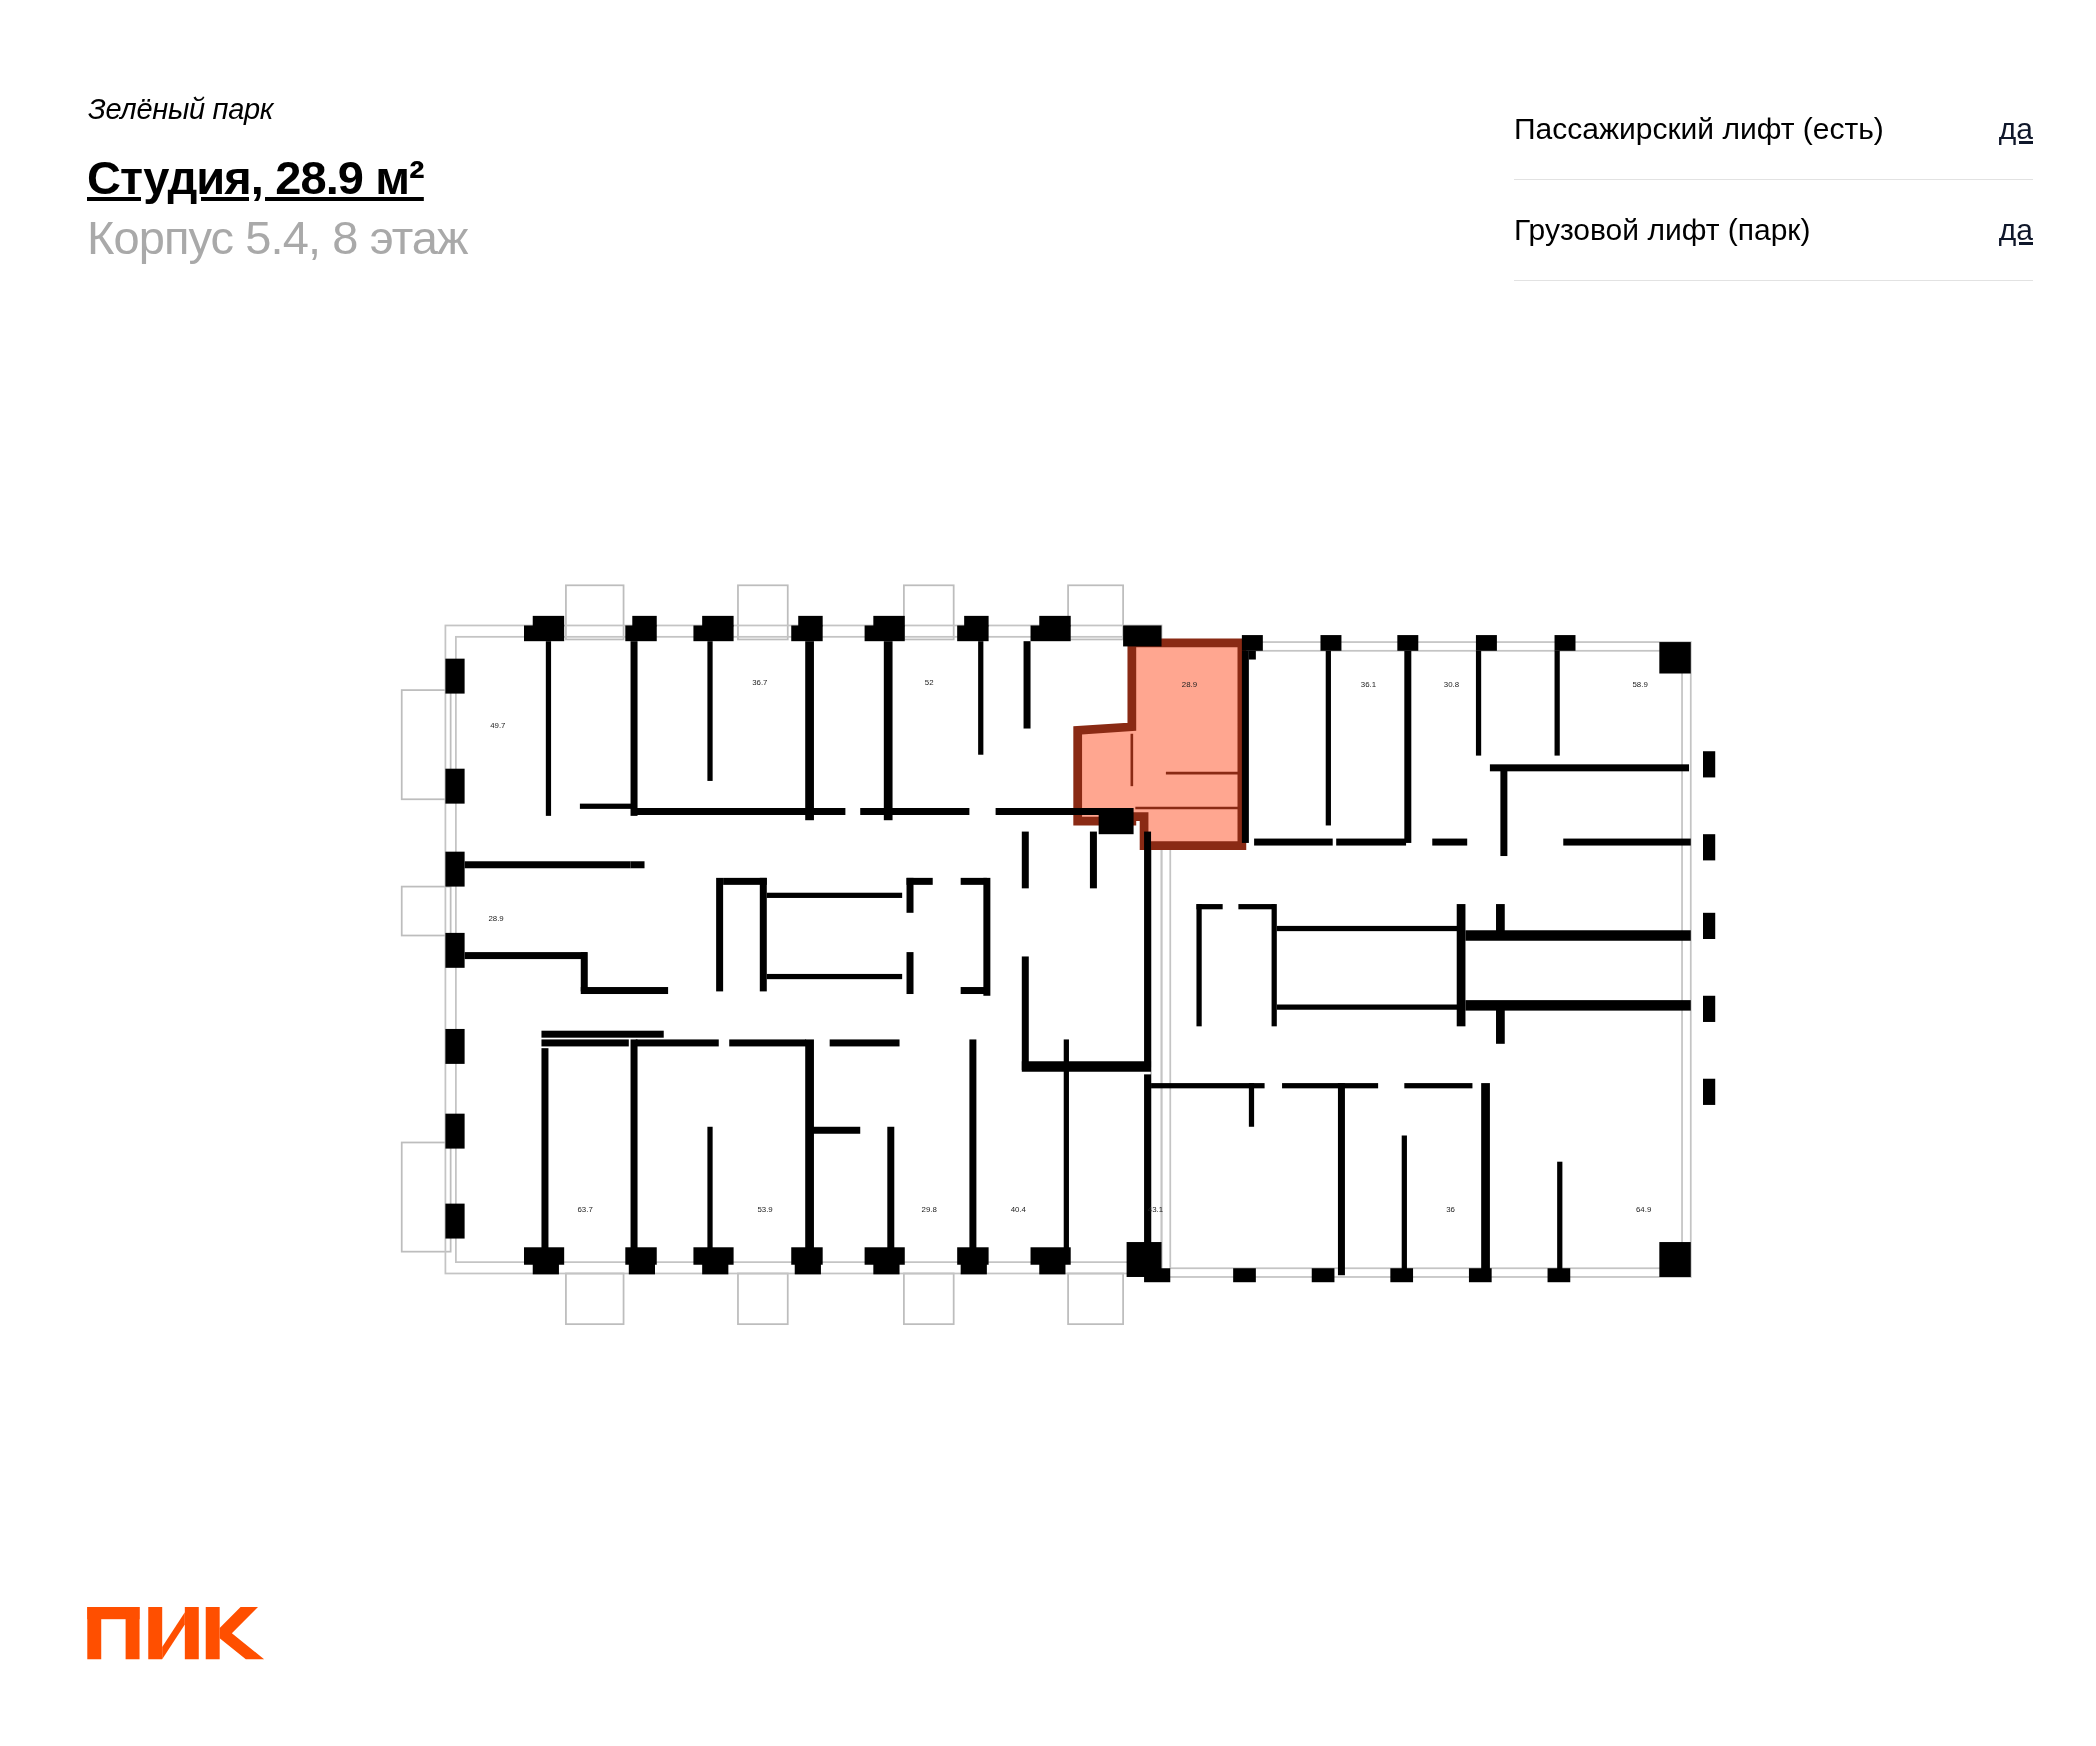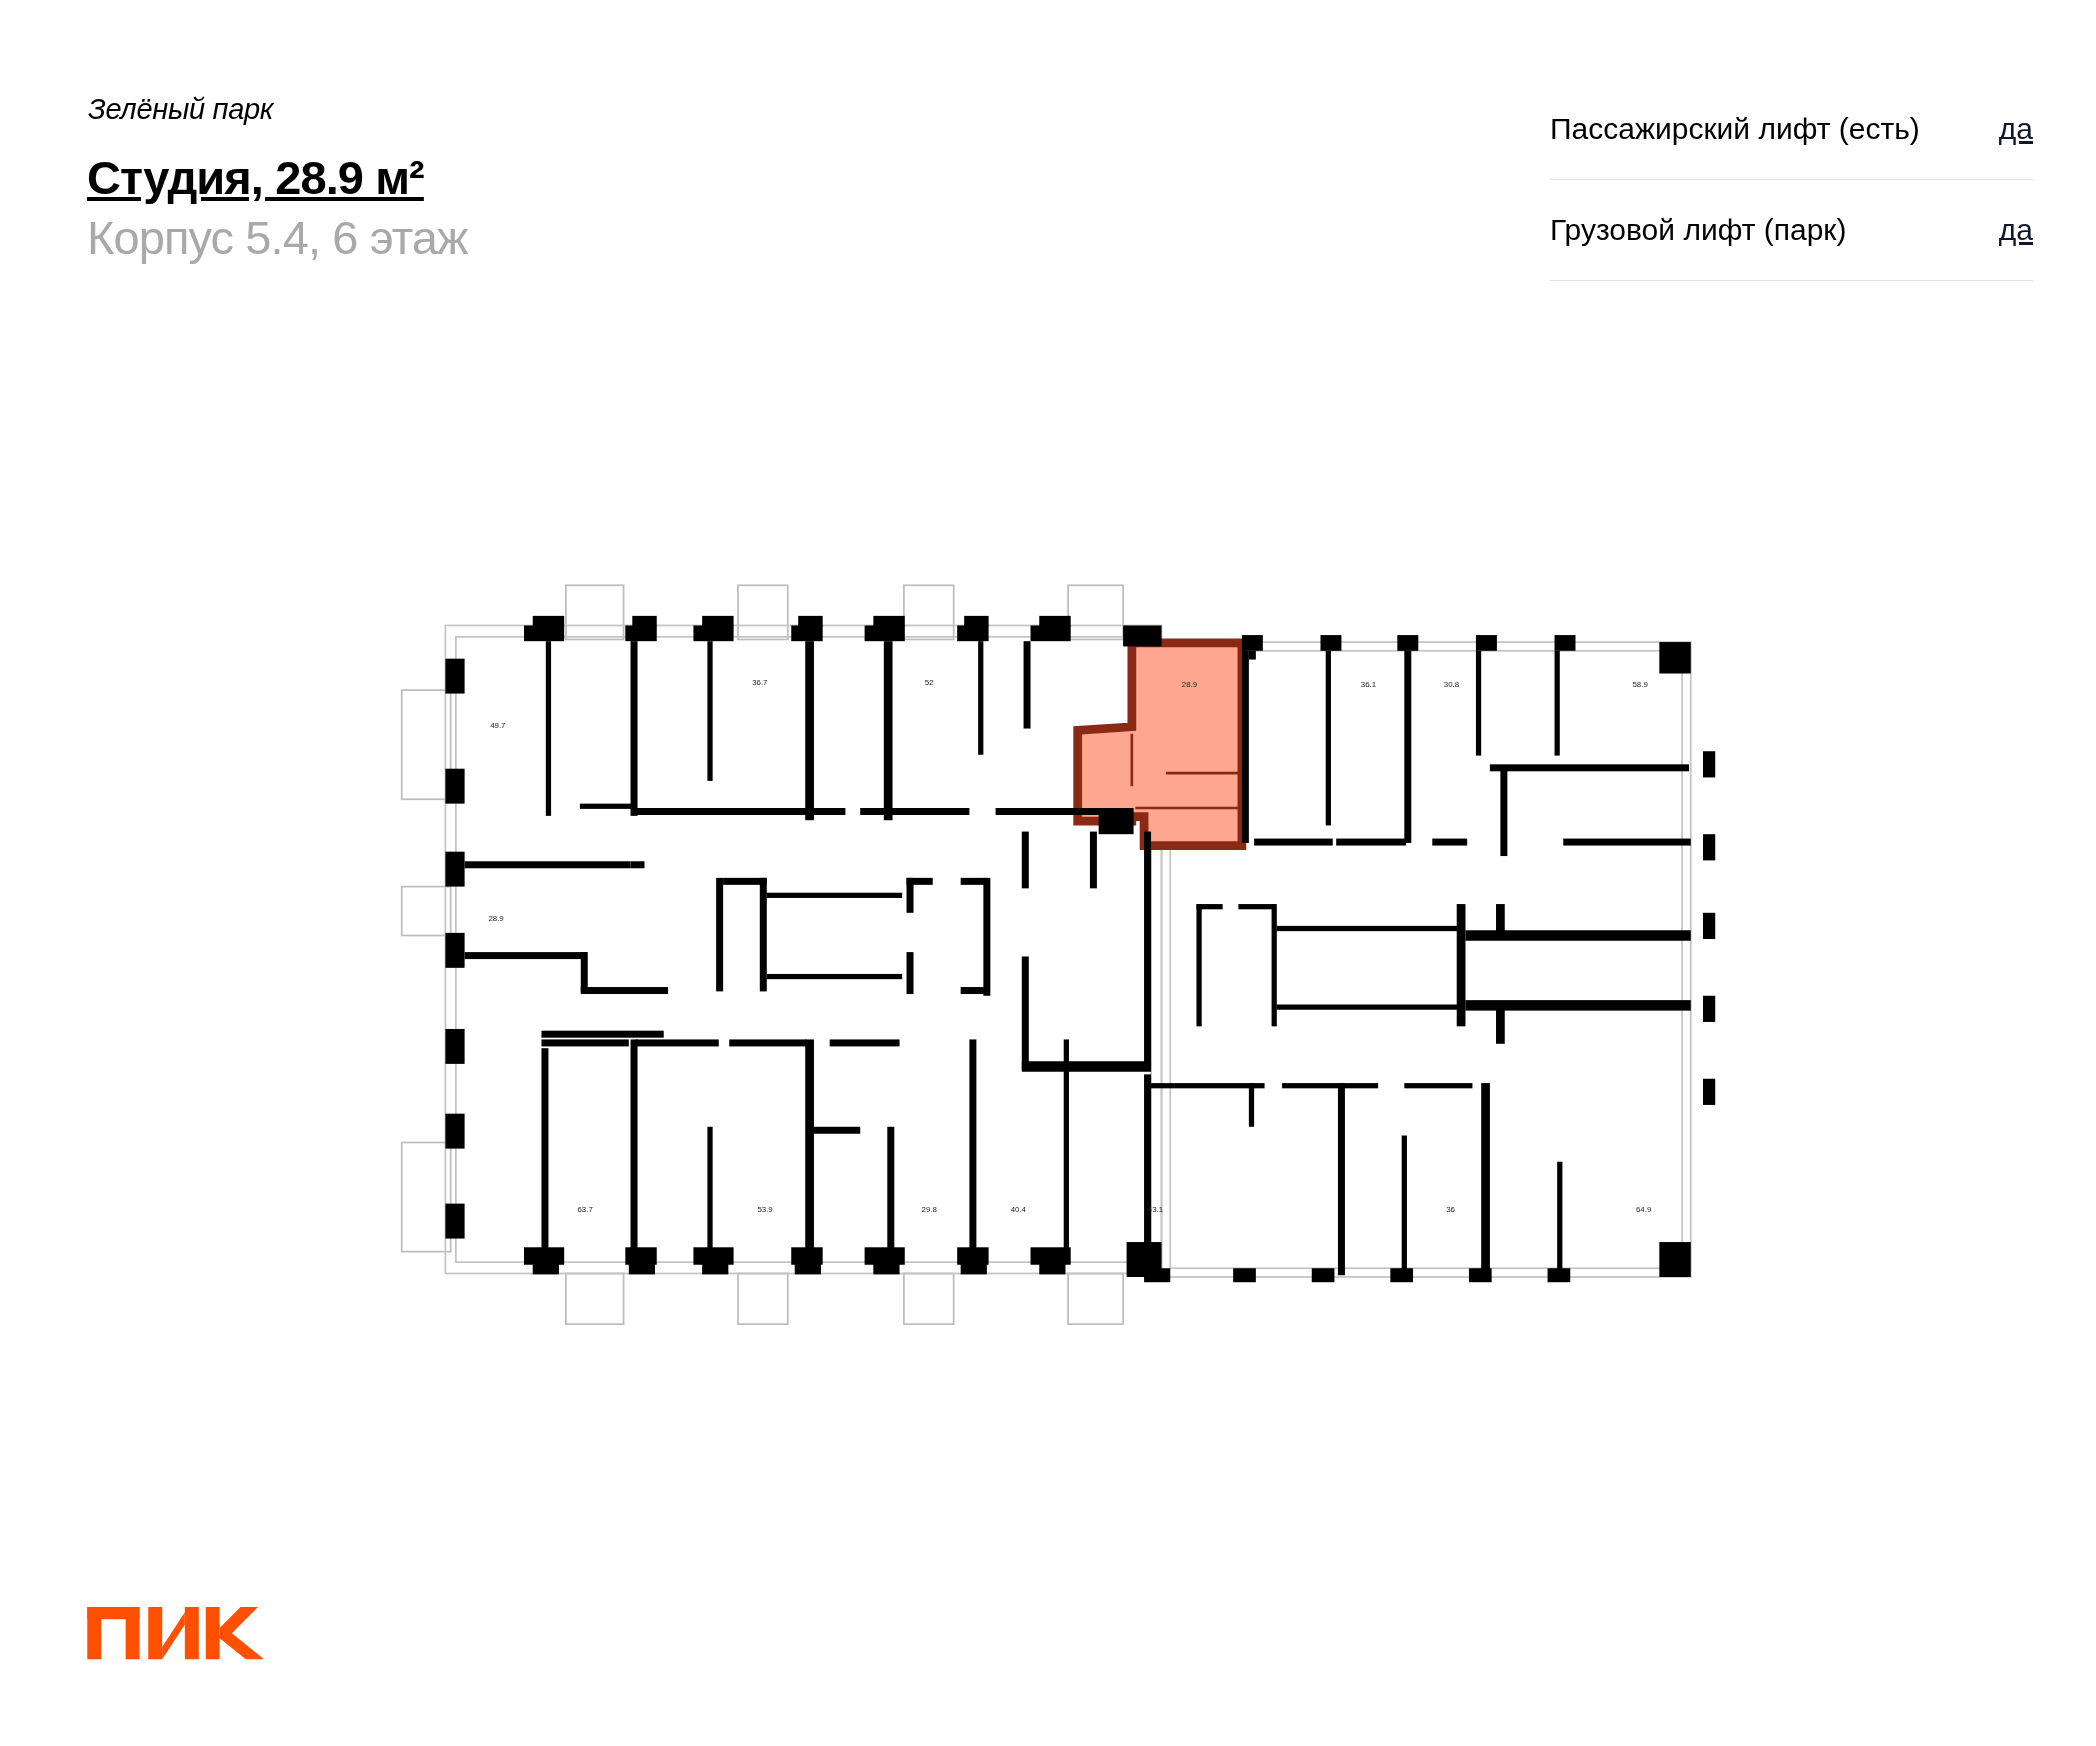--- a/index.html
+++ b/index.html
@@ -3,32 +3,32 @@
 <meta charset="utf-8">
 <style>
   html, body { margin: 0; padding: 0; background: #ffffff; }
   body { width: 2096px; height: 1747px; position: relative; overflow: hidden;
          font-family: "Liberation Sans", "DejaVu Sans", sans-serif; color: #000; }
   .project { position: absolute; left: 88px; top: 93px; font-size: 29px; letter-spacing: -0.3px; font-style: italic; }
   .title { position: absolute; left: 87px; top: 150px; font-size: 47px; font-weight: 700; letter-spacing: -0.9px; text-decoration: underline; }
   .subtitle { position: absolute; left: 87px; top: 210px; font-size: 47px; color: #a9a9a9; letter-spacing: -0.9px; }
   .props { position: absolute; left: 1514px; top: 79px; width: 519px; }
   .prop-row { display: flex; justify-content: space-between; align-items: center; height: 101px;
-              border-bottom: 1.7px solid #e2e2e2; box-sizing: border-box; font-size: 30px; margin-left: 36px; }
+              border-bottom: 1.7px solid #e2e2e2; box-sizing: border-box; font-size: 30px; }
   .prop-row .val { color: #0f172a; text-decoration: underline; }
   .plan { position: absolute; left: 0; top: 0; width: 2096px; height: 1747px; }
   .logo { position: absolute; left: 87px; top: 1607px; }
   .lbl { font-family: "Liberation Sans", sans-serif; font-size: 9px; fill: #222; text-anchor: middle; }
 </style>
 </head>
 <body>
 
 <div class="project">Зелёный парк</div>
 <div class="title">Студия, 28.9 м²</div>
-<div class="subtitle">Корпус 5.4, 6 этаж</div>
+<div class="subtitle">Корпус 5.4, 8 этаж</div>
 
 <div class="props">
   <div class="prop-row">
     <span>Пассажирский лифт (есть)</span>
     <span class="val">да</span>
   </div>
   <div class="prop-row">
     <span>Грузовой лифт (парк)</span>
     <span class="val">да</span>
   </div>

